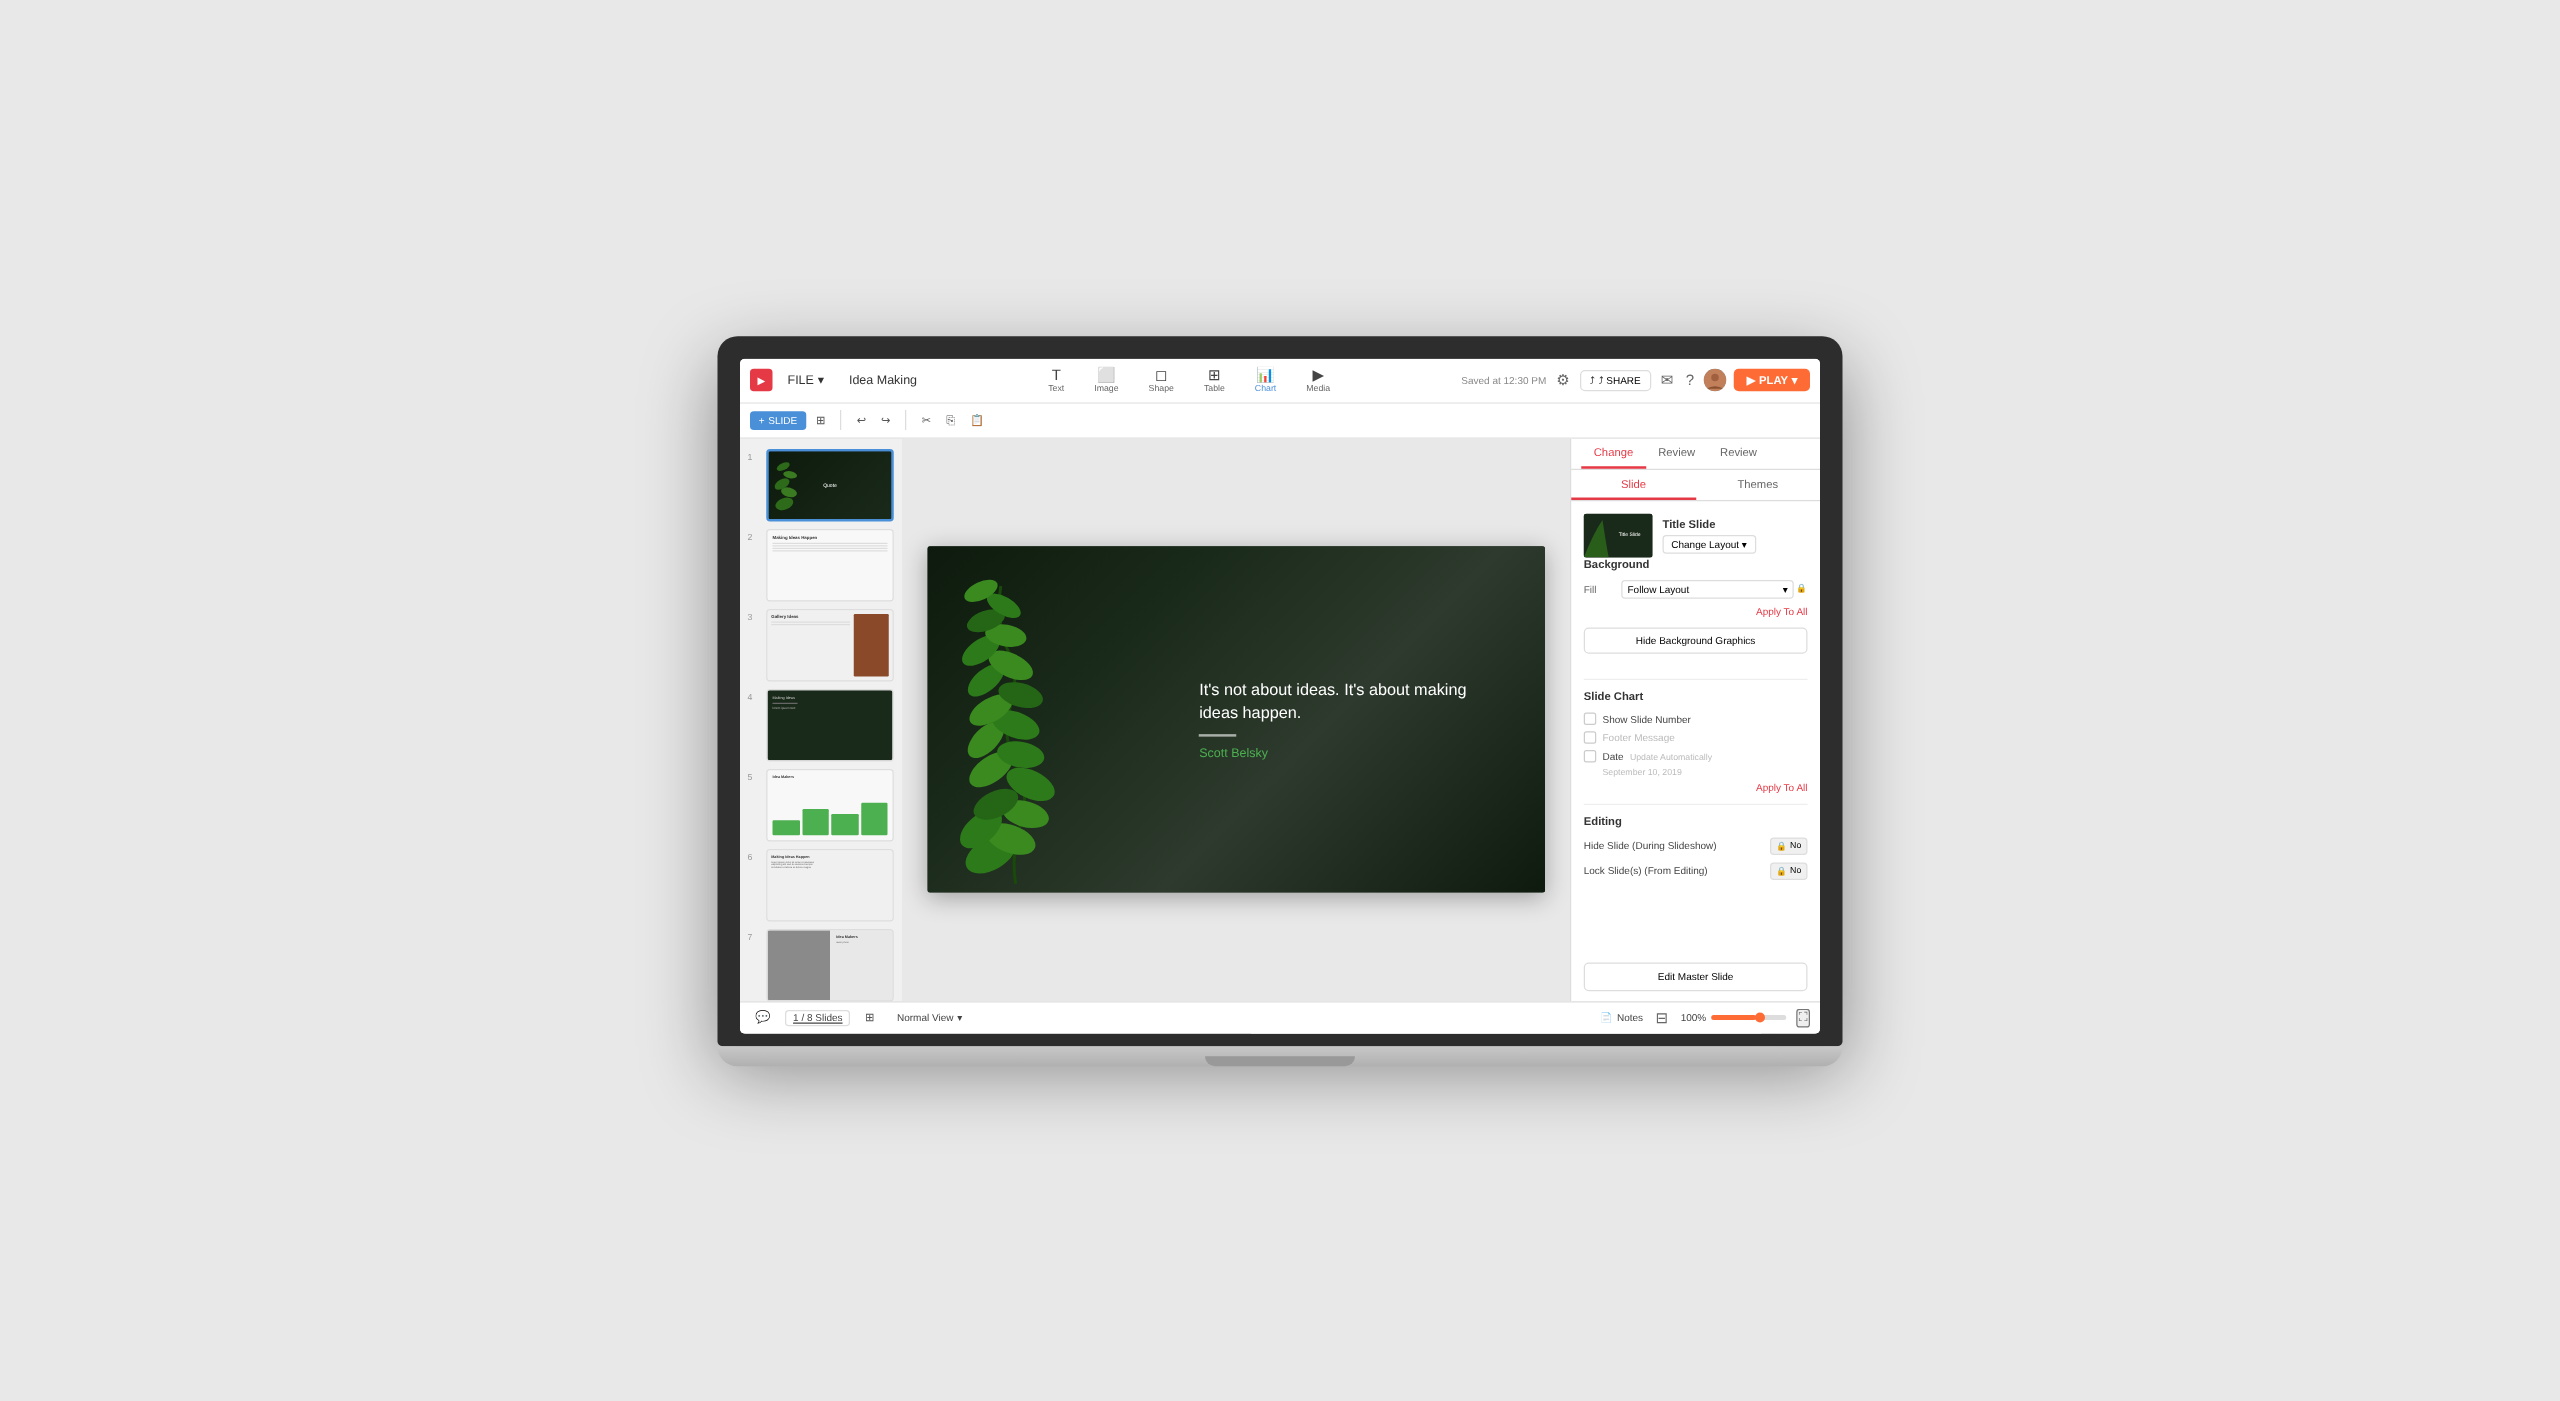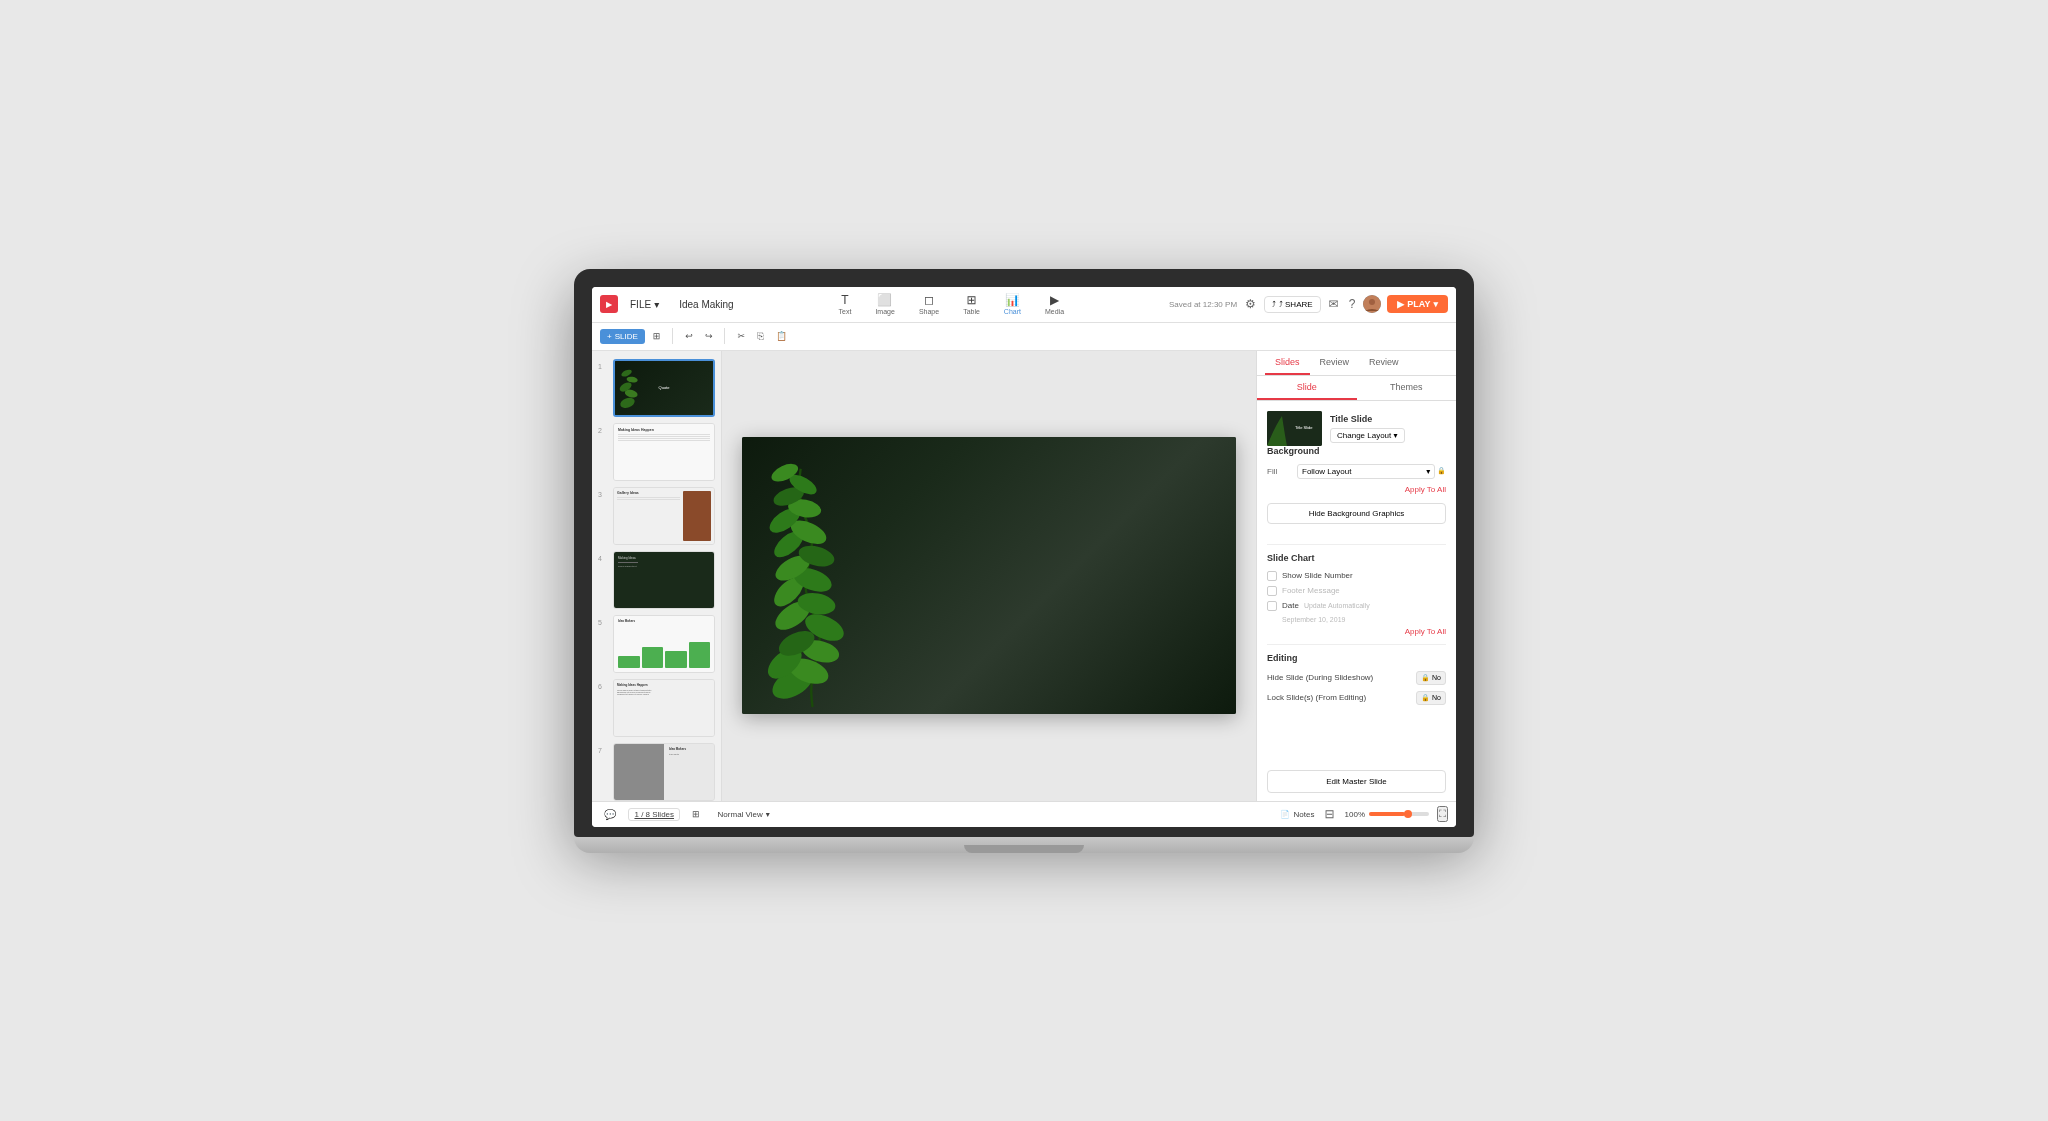--- a/index.html
+++ b/index.html
@@ -488,21 +488,21 @@
     }
 
     .section-divider {
       height: 1px;
       background: #eee;
       margin: 8px 0;
     }
 
     .checkbox-row {
       display: flex;
-      align-items: center;
+      align-items: flex-end;
       gap: 5px;
       margin-bottom: 5px;
     }
 
     .cb {
       width: 10px;
       height: 10px;
       border: 1px solid #ccc;
       border-radius: 2px;
       background: #fff;
@@ -975,27 +975,32 @@
 
                   <ellipse cx="75" cy="120" rx="24" ry="12" fill="#3a8a20" transform="rotate(25,75,120)"></ellipse>
                   <ellipse cx="45" cy="105" rx="22" ry="11" fill="#2d7a1a" transform="rotate(-35,45,105)"></ellipse>
                   <ellipse cx="70" cy="90" rx="21" ry="11" fill="#3a8a20" transform="rotate(10,70,90)"></ellipse>
                   <ellipse cx="50" cy="75" rx="20" ry="10" fill="#256616" transform="rotate(-20,50,75)"></ellipse>
                   <ellipse cx="68" cy="60" rx="19" ry="9" fill="#2d7a1a" transform="rotate(30,68,60)"></ellipse>
                   <ellipse cx="45" cy="45" rx="18" ry="9" fill="#3a8a20" transform="rotate(-25,45,45)"></ellipse>
                 </svg>
               </div>
 
+              <div class="slide-text-area">
+                <div class="slide-quote">It's not about ideas. It's about making ideas happen.</div>
+                <div class="slide-divider"></div>
+                <div class="slide-author">Scott Belsky</div>
+              </div>
             </div>
           </div>
 
           <div class="right-panel">
 
             <div class="right-tabs">
-              <div class="right-tab active">Slides</div>
+              <div class="right-tab active">Change</div>
               <div class="right-tab">Review</div>
               <div class="right-tab">Review</div>
             </div>
 
             <div class="format-tabs">
               <div class="format-tab active">Slide</div>
               <div class="format-tab">Themes</div>
             </div>
 
             <div class="right-panel-content">

